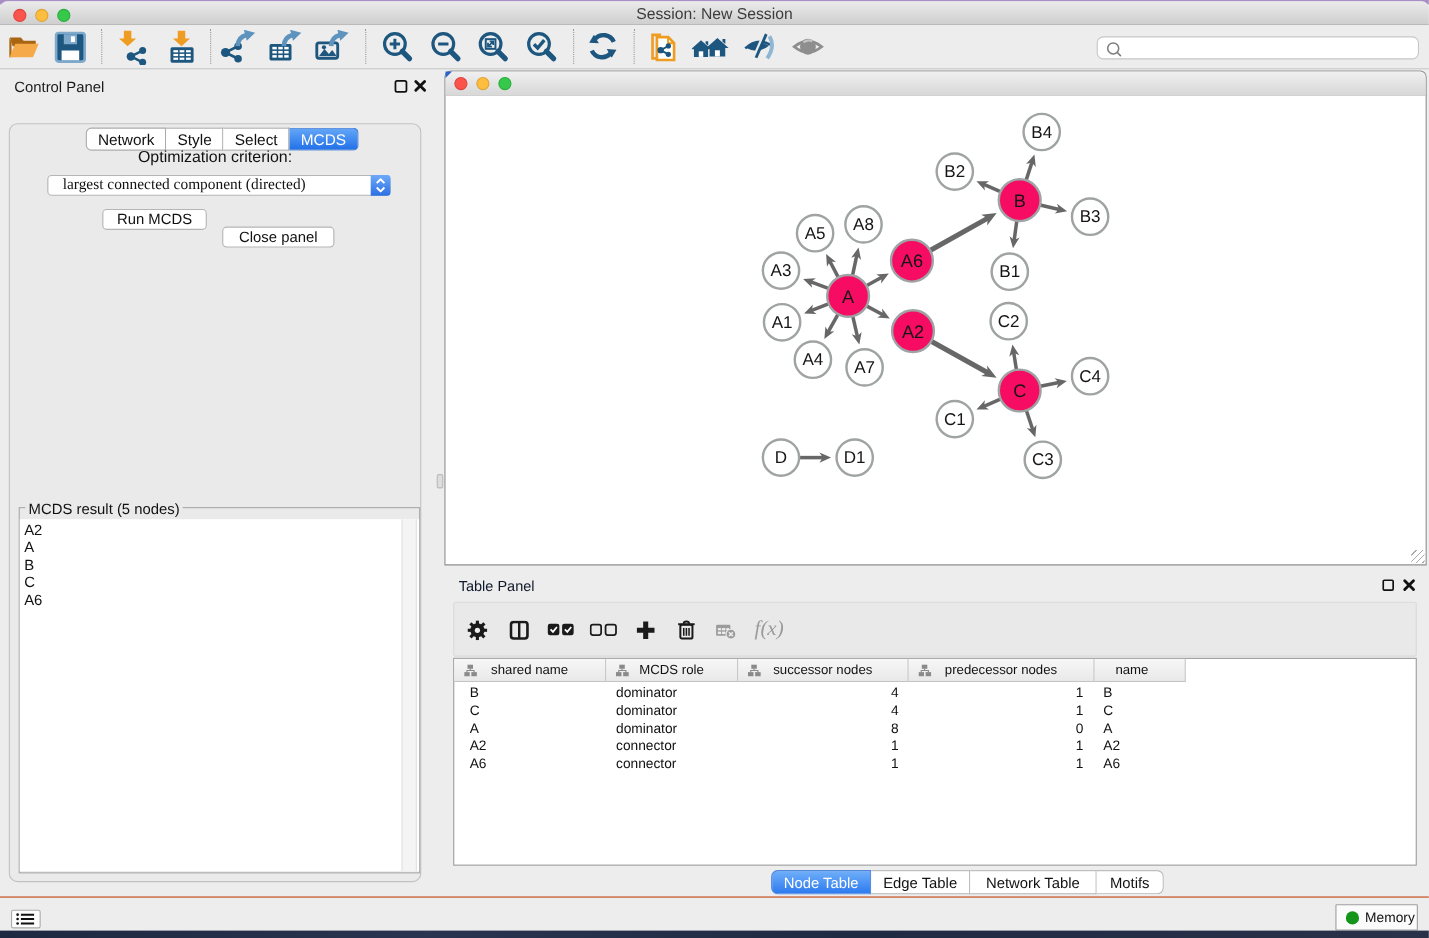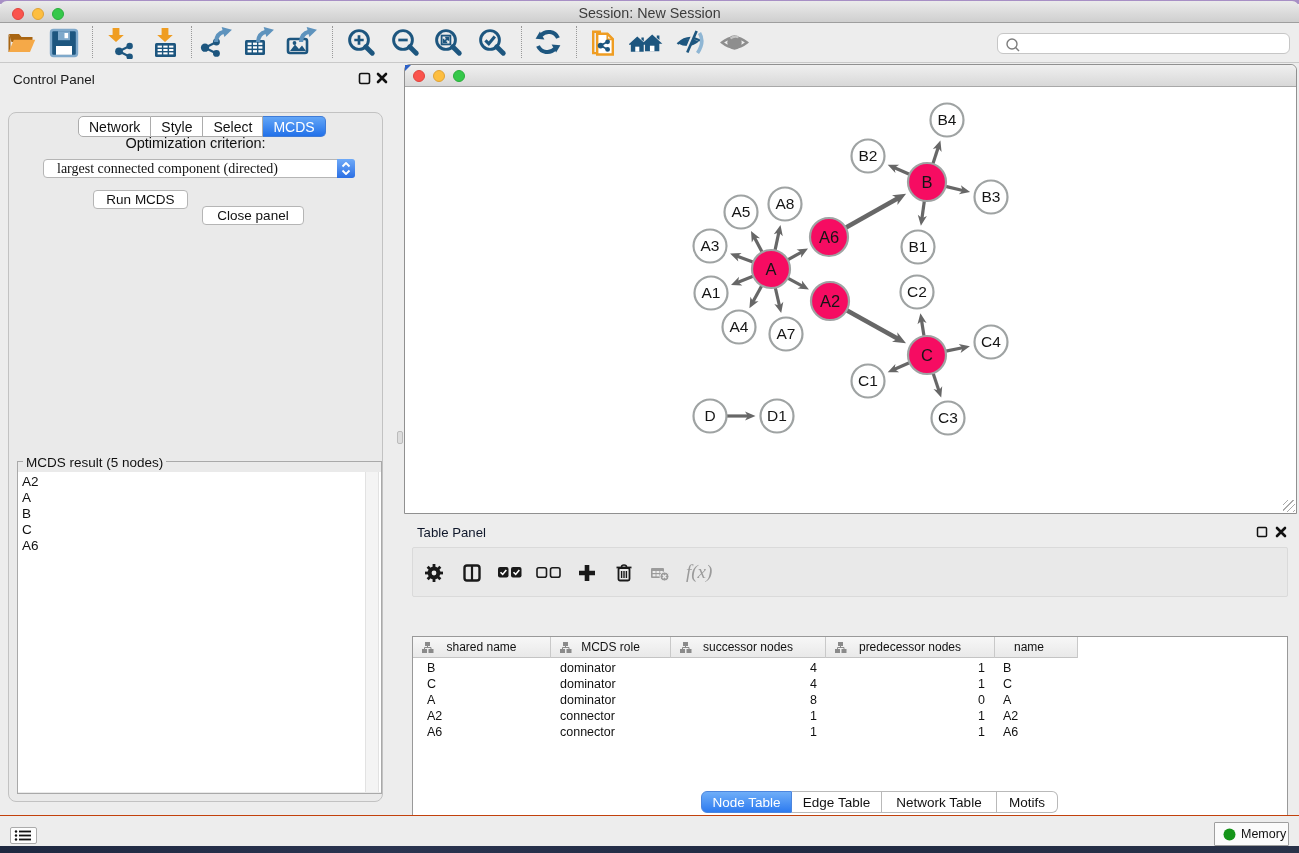--- a/index.html
+++ b/index.html
@@ -61,21 +61,21 @@
   .ntl { position:absolute; top:5px; width:12px; height:12px; border-radius:50%; }
   #nettitle { position:absolute; top:3px; left:0; width:100%; text-align:center; font-size:15px; color:#222; }
   #netfocus { position:absolute; top:0; left:0; width:0; height:0;
     border-top:6px solid #2E62C8; border-right:6px solid transparent; }
   #grip { position:absolute; right:1px; bottom:1px; width:12px; height:12px;
     background:repeating-linear-gradient(135deg, transparent 0 3px, #AAA 3px 4px); }
   #splitHandle { top:431px; left:397px; width:6px; height:13px; background:#DDD; border:1px solid #BBB; border-radius:2px; }
 
   
   #tpTitle { top:525px; left:417px; font-size:13.2px; color:#0f172a; }
-  #tableBox { top:598px; left:412px; width:876px; height:189px; background:#fff; border:1px solid #999;margin-top:38px; }
+  #tableBox { top:598px; left:412px; width:876px; height:189px; background:#fff; border:1px solid #999; }
   #thead { position:absolute; top:0; left:0; width:665px; height:21px;
     background:linear-gradient(#F7F7F7,#E9E9E9); border-bottom:1px solid #C4C4C4; }
   .hcell { position:absolute; top:0; height:21px; border-right:1px solid #C9C9C9; font-size:12px; color:#111; }
   .hlbl { position:absolute; top:3px; width:100%; text-align:center; }
   .cell { position:absolute; font-size:12.5px; color:#111; }
 
   
   #btmTabs { top:791px; left:672px; }
   .btab { height:22px; line-height:21px; font-size:13.5px; padding:0; text-align:center; background:#fff;
     border:1px solid #B9B9B9; border-left:none; color:#111; }

